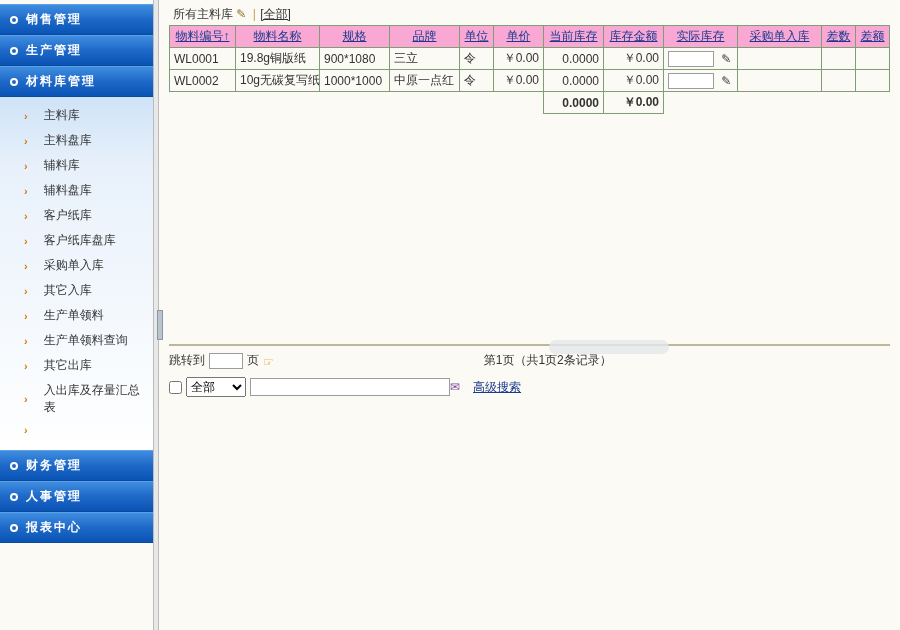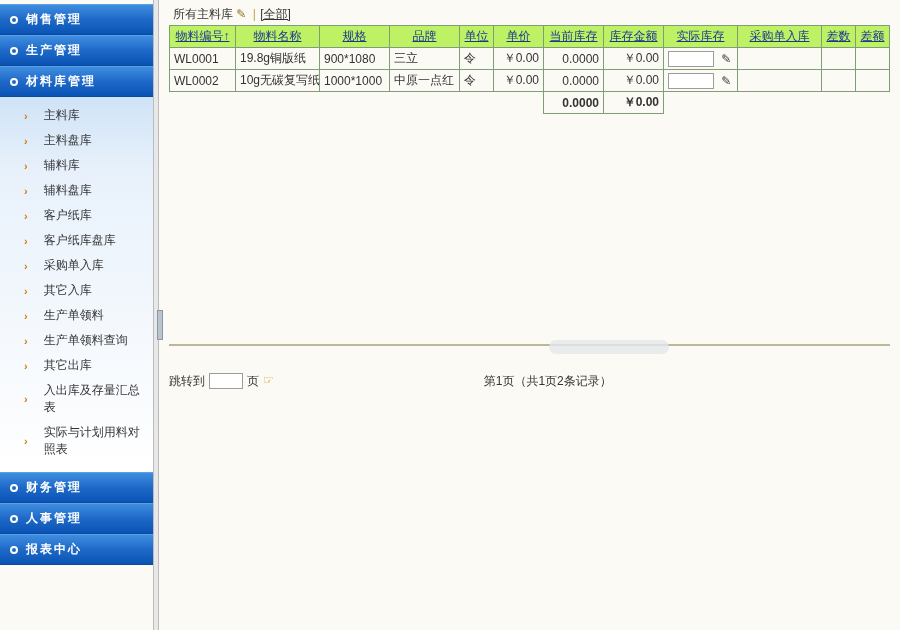--- a/index.html
+++ b/index.html
@@ -71,38 +71,38 @@
     border: 1px solid #7f9d76;
     padding: 2px 4px;
     height: 22px;
     overflow: hidden;
     white-space: nowrap;
   }
   table.data th {
     font-weight: normal;
     text-decoration: underline;
     color: #1b3a8f;
-    background: #bef264;
+    background: #f9a8d4;
     cursor: pointer;
   }
   table.data td { color: #333; }
   table.data td.num { text-align: right; }
   .sum-row td { font-weight: bold; color: #0b36b0; text-align: right; }
   .stock-input {
     width: 46px; height: 16px; border: 1px solid #9c9c9c;
     font-size: 12px; padding: 0 2px;
   }
   .pencil { color: #333; cursor: pointer; margin-left: 4px; }
   .pager-bar {
     margin-top: 230px;
     border-top: 2px solid #bdb79a;
     padding-top: 6px;
     color: #333;
   }
-  .pager-row1 { display: flex; align-items: flex-start; margin-top: 21px; }
+  .pager-row1 { display: flex; align-items: flex-end; }
   .pager-row1 .pgbox { width: 34px; height: 16px; border: 1px solid #9c9c9c; margin: 0 4px; }
   .pager-row1 .handptr { color: #d67b00; margin-left: 4px; }
   .pager-info { margin-left: 210px; }
   .pager-row2 { display: flex; align-items: center; margin-top: 8px; }
   .pager-row2 input[type="checkbox"] { margin: 0 4px 0 0; }
   .pager-row2 select {
     width: 60px; height: 20px; font-size: 12px; margin-right: 4px;
   }
   .pager-row2 .search-input {
     width: 200px; height: 18px; border: 1px solid #9c9c9c; padding: 0 3px;
@@ -188,21 +188,20 @@
       <div class="submenu-item">
           <span class="chev">›</span>
           <span class="lbl">其它出库</span>
         </div>
       <div class="submenu-item">
           <span class="chev">›</span>
           <span class="lbl">入出库及存量汇总表</span>
         </div>
       <div class="submenu-item">
           <span class="chev">›</span>
-          <span class="lbl">实际与计划用料对照表</span>
         </div>
     </div>
     <div class="menu-group">
         <span class="bullet"></span>
         <span>财务管理</span>
       </div>
     <div class="menu-group">
         <span class="bullet"></span>
         <span>人事管理</span>
       </div>
@@ -302,15 +301,24 @@
     </table>
 
     <div class="pager-bar">
       <div class="pager-row1">
         <span>跳转到</span>
         <input class="pgbox" style="">
         <span>页</span>
         <span class="handptr">☞</span>
         <span class="pager-info">第1页（共1页2条记录）</span>
       </div>
+      <div class="pager-row2">
+        <input type="checkbox" style="">
+        <select>
+          <option>全部</option>
+        </select>
+        <input class="search-input" value="" style="">
+        <span class="adv-ico">✉</span>
+        <span class="adv-search">高级搜索</span>
+      </div>
     </div>
   </div>
 </div>
 
 </body></html>

